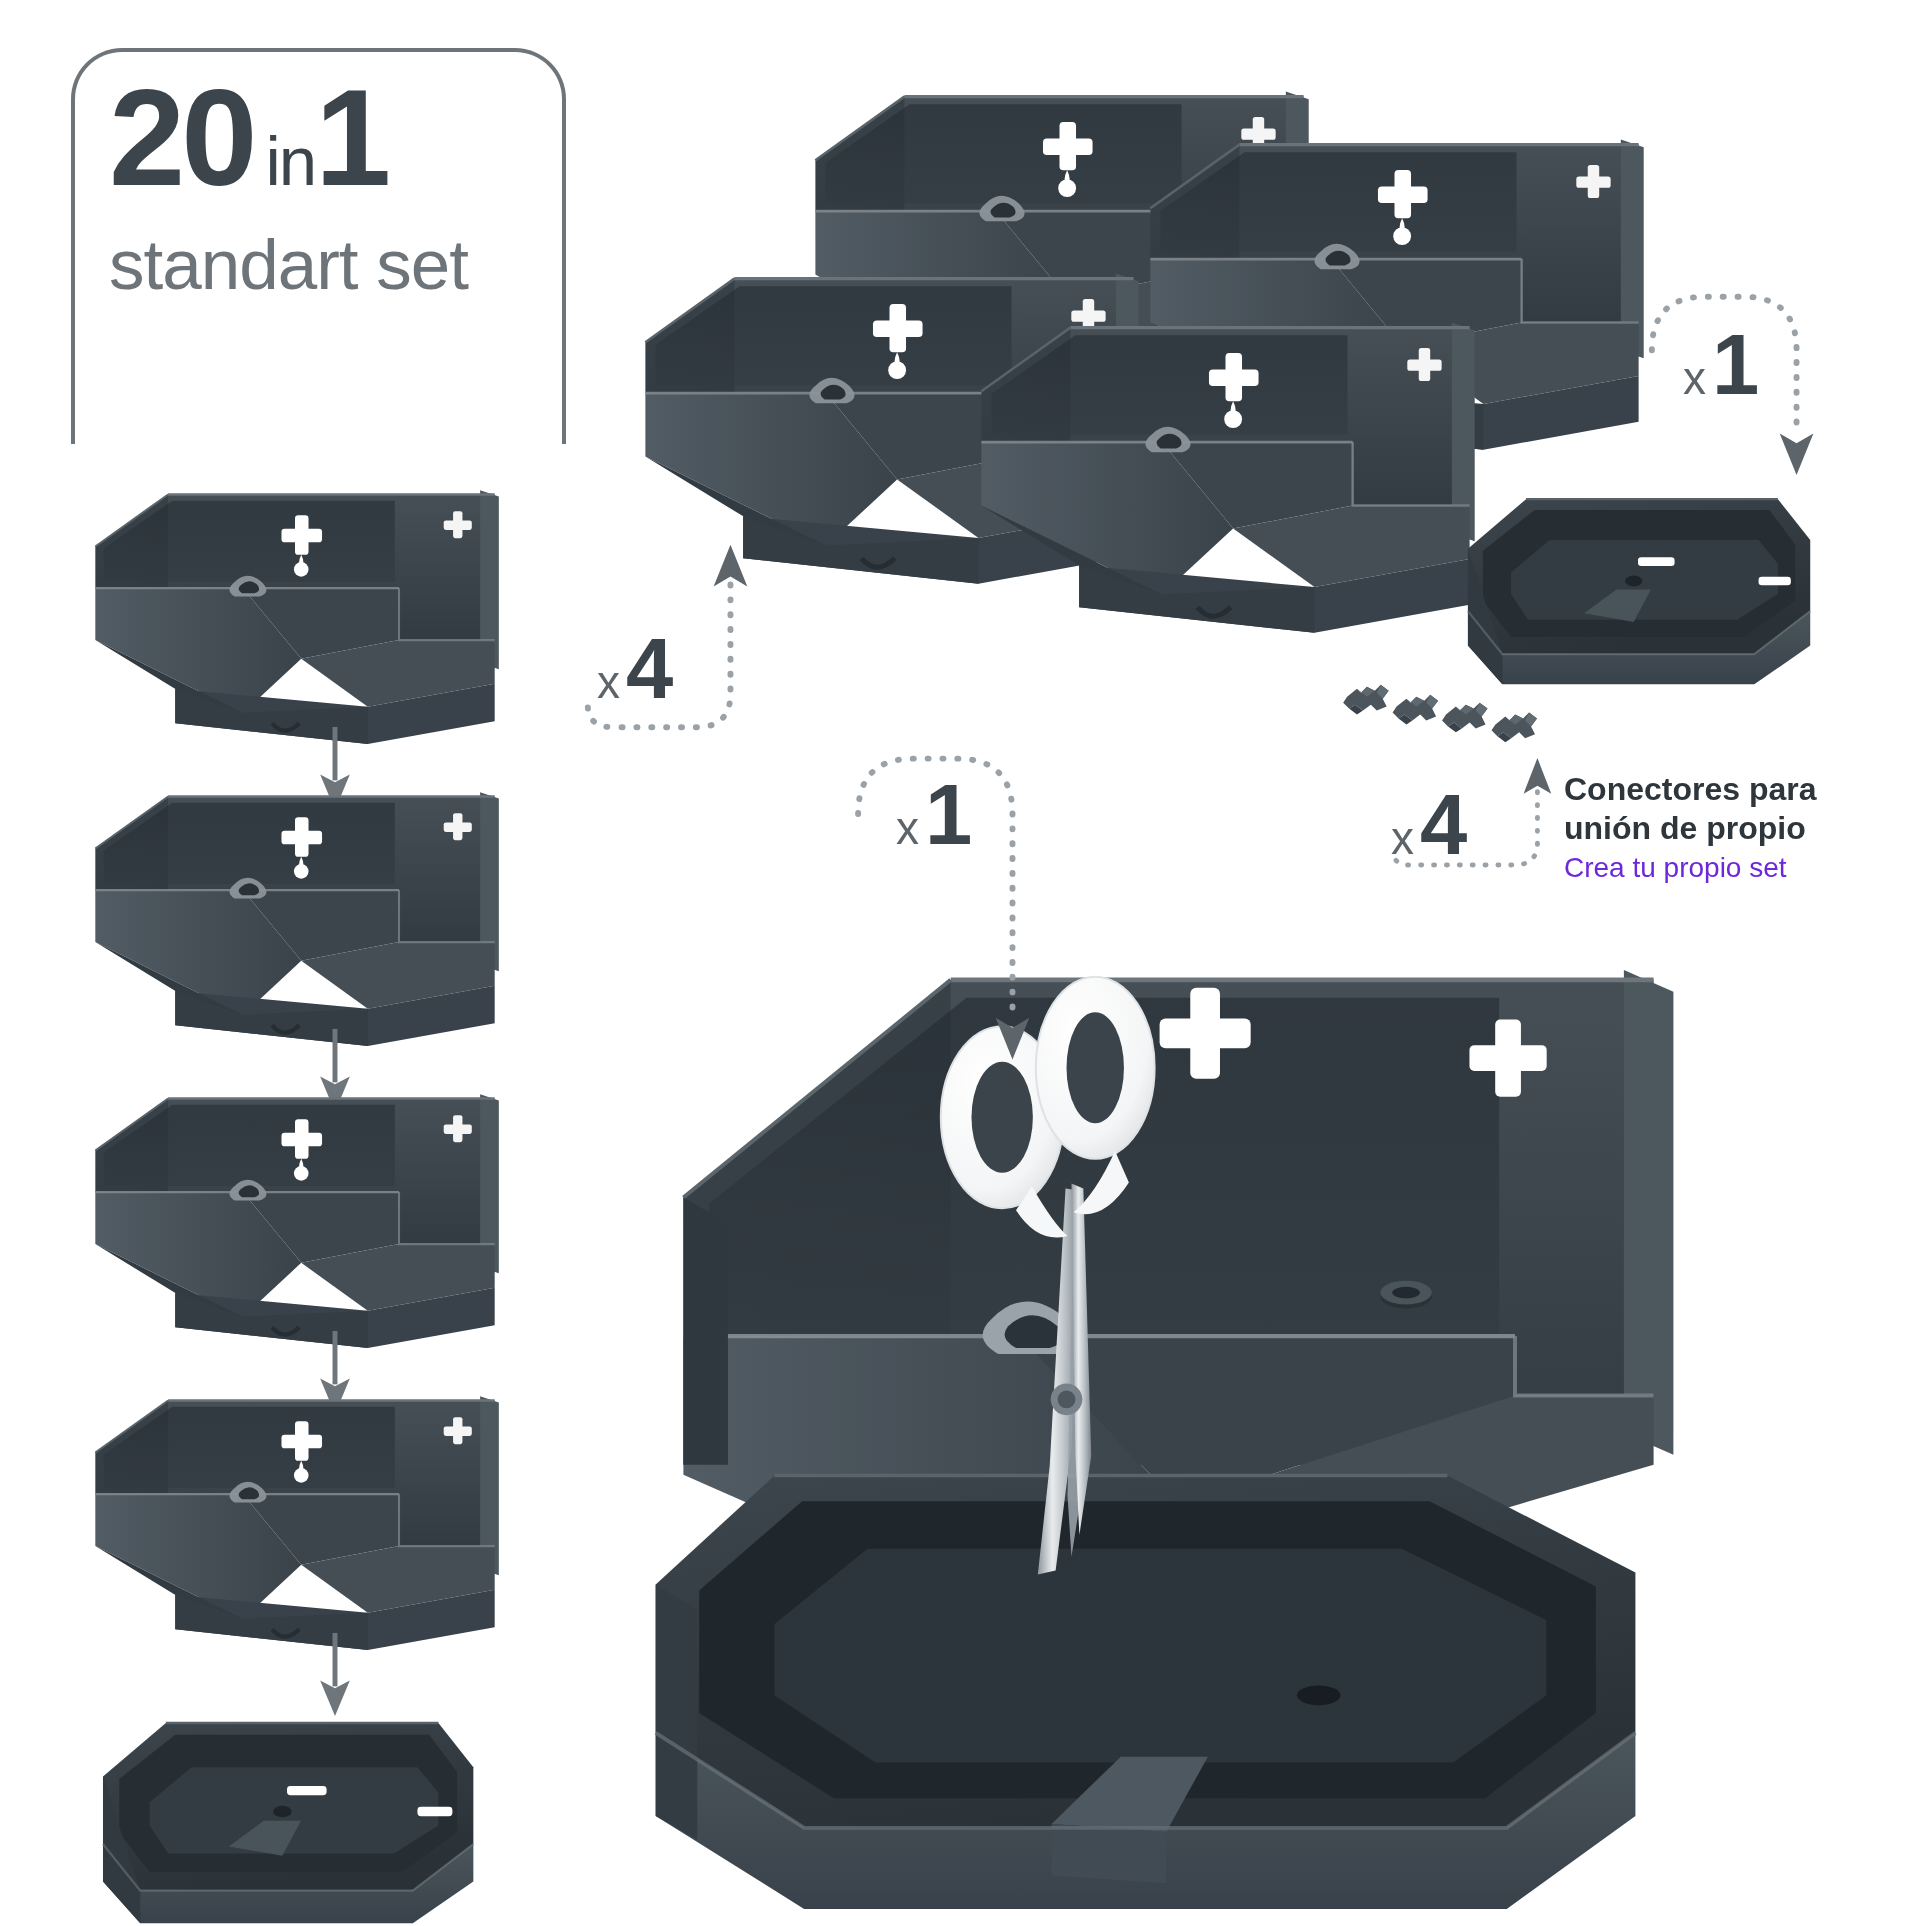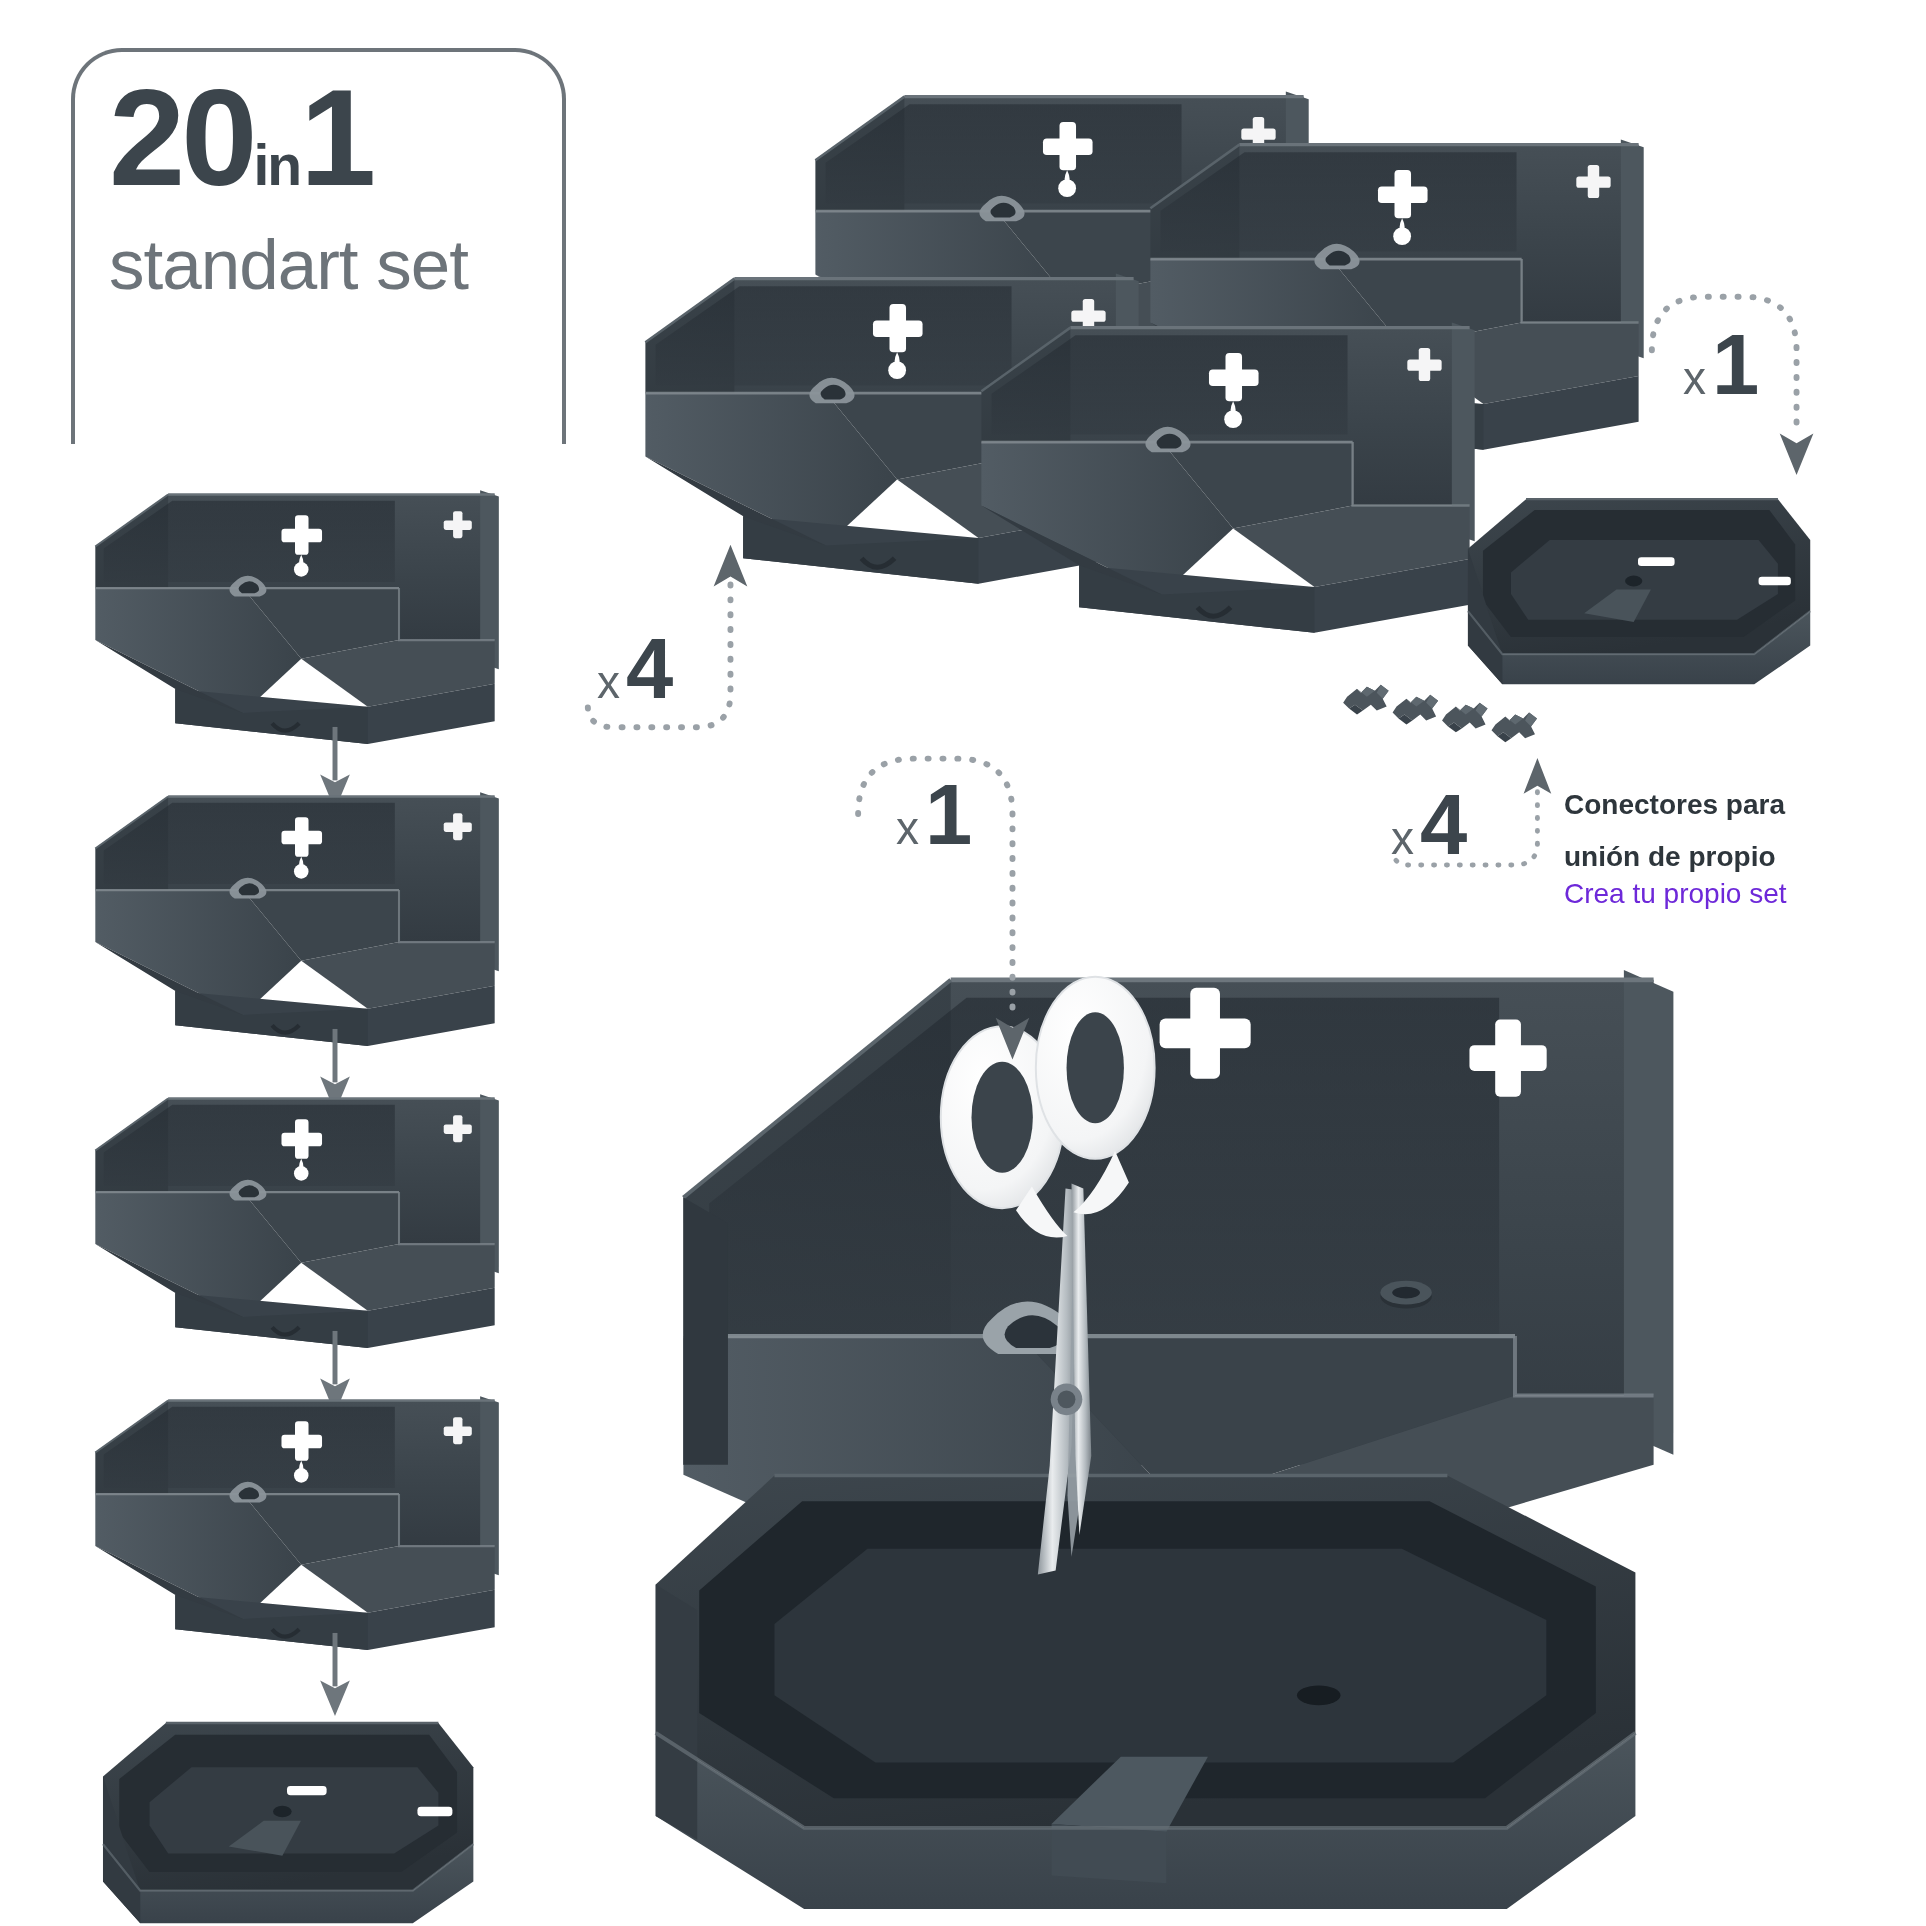--- a/index.html
+++ b/index.html
@@ -36,23 +36,24 @@
   }
   .badge-line1 {
     font-size: 137px;
     font-weight: 700;
     color: #3c454c;
     letter-spacing: -4px;
     line-height: 1;
     white-space: nowrap;
   }
   .badge-line1 .in {
-    font-size: 57px;
-    font-weight: 700;
+    font-size: 69px;
+    font-weight: 400;
     letter-spacing: -2px;
+    margin-left: 12px;
   }
   .badge-line2 {
     font-size: 71px;
     font-weight: 300;
     color: #6d747a;
     line-height: 1.05;
     margin-top: 22px;
     letter-spacing: -1px;
   }
 
@@ -83,25 +84,24 @@
   .dotarrow { position: absolute; pointer-events: none; }
   .dotarrow svg { display:block; }
 
   
   .note {
     position: absolute;
     color: #3c454c;
     line-height: 1.22;
   }
   .note .t1 {
-    font-size: 28px;
+    font-size: 32px;
     font-weight: 700;
     color: #2e363c;
     white-space: nowrap;
-    margin-top: 18px;
   }
   .note .t2 {
     font-size: 28px;
     font-weight: 400;
     color: #6d28d9;
     white-space: nowrap;
     margin-top: 3px;
   }
 
   

